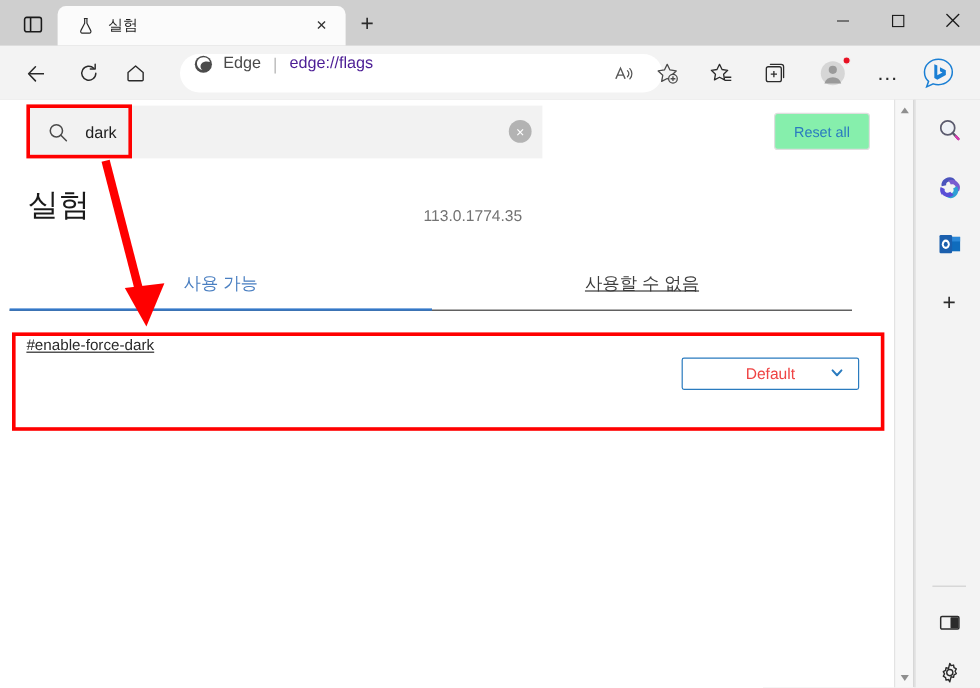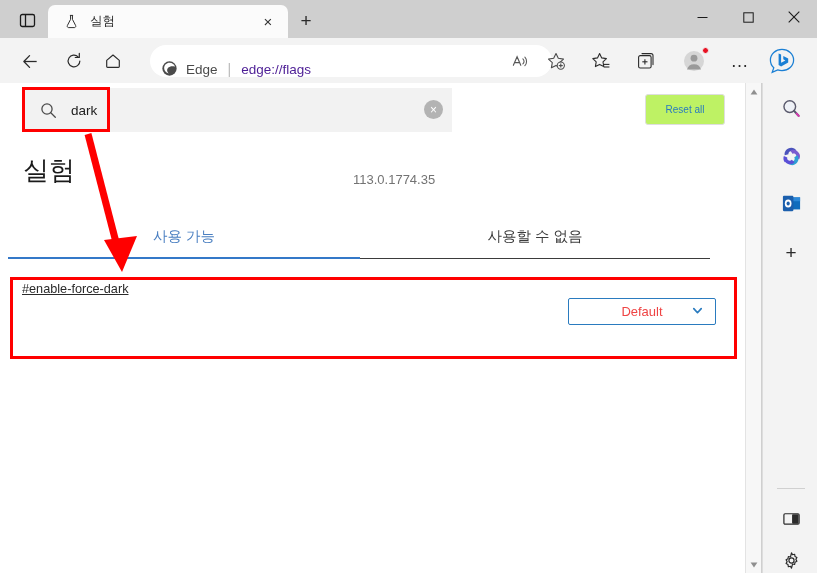--- a/index.html
+++ b/index.html
@@ -74,21 +74,21 @@
   .nav-btn {
     position: absolute; top: 8px;
     width: 30px; height: 30px;
     display: flex; align-items: center; justify-content: center;
   }
   .omnibox {
     position: absolute; left: 150px; top: 45px;
     width: 402px; height: 32px;
     background: #ffffff;
     border-radius: 16px;
-    display: flex; align-items: flex-end;
+    display: flex; align-items: flex-start;
   }
   .omni-edgelogo { margin-left: 11px; display: flex; align-items: center; }
   .omni-brand {
     margin-left: 8px; font-size: 13.5px; color: #4a4a4a;
   }
   .omni-sep {
     margin: 0 10px; color: #b9b9b9; font-size: 14px;
   }
   .omni-url { font-size: 13.5px; color: #4c1d95; }
   .tb-right {
@@ -119,25 +119,25 @@
   .clear-btn {
     position: absolute; left: 424px; top: 17px;
     width: 19px; height: 19px; border-radius: 50%;
     background: #b3b3b3;
     display: flex; align-items: center; justify-content: center;
     color: #fff; font-size: 12px; line-height: 1;
   }
   .reset-all {
     position: absolute; left: 645px; top: 11px;
     width: 80px; height: 31px;
-    background: #bef264;
+    background: #86efac;
     border: 1px solid #dedede;
     border-radius: 3px;
     display: flex; align-items: center; justify-content: center;
-    font-size: 10px; color: #2a7bbf;
+    font-size: 12px; color: #2a7bbf;
   }
   .page-title {
     position: absolute; left: 23px; top: 70px;
     font-size: 26px; color: #1a1a1a; font-weight: 500;
   }
   .version {
     position: absolute; left: 353px; top: 89px;
     font-size: 13px; color: #737373;
   }
 
@@ -145,21 +145,21 @@
     position: absolute; left: 8px; top: 132px;
     width: 702px; height: 45px;
   }
   .flagtab {
     position: absolute; top: 0;
     height: 42px;
     display: flex; align-items: center; justify-content: center;
     font-size: 14.5px;
   }
   .flagtab.active { color: #4a7fc1; }
-  .flagtab.inactive { color: #3c3c3c; }
+  .flagtab.inactive { color: #3c3c3c; text-decoration: underline; }
   .tabs-underline {
     position: absolute; left: 0; top: 43px;
     width: 702px; height: 1px; background: #3b3b3b;
   }
   .tabs-underline-active {
     position: absolute; left: 0; top: 42px;
     width: 352px; height: 2px; background: #3478c8;
   }
 
   .flag-entry {

